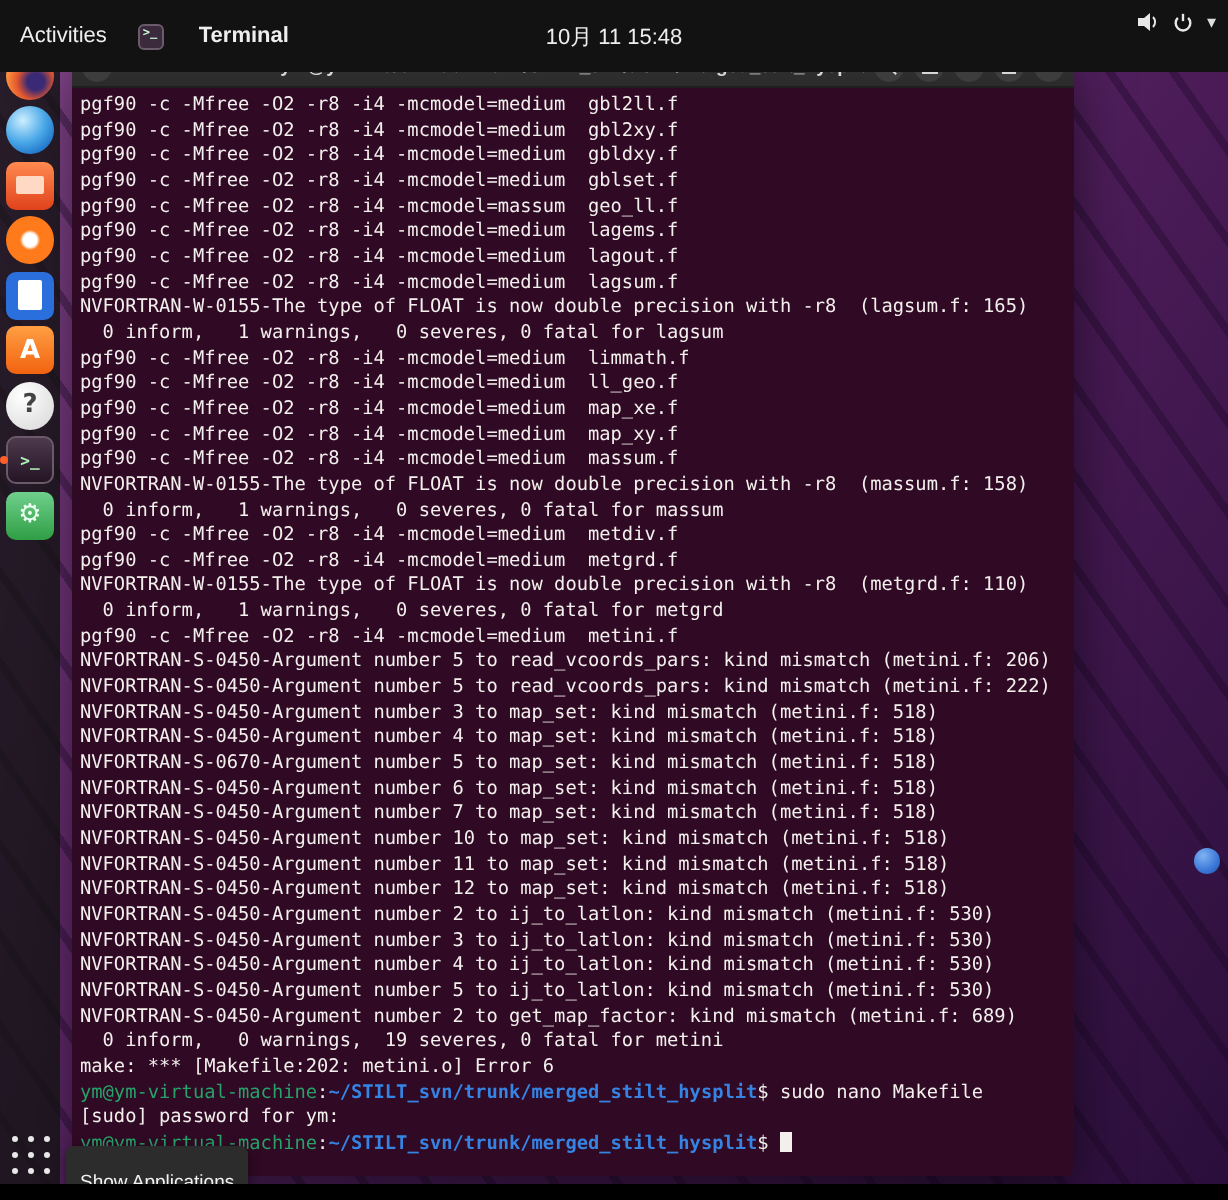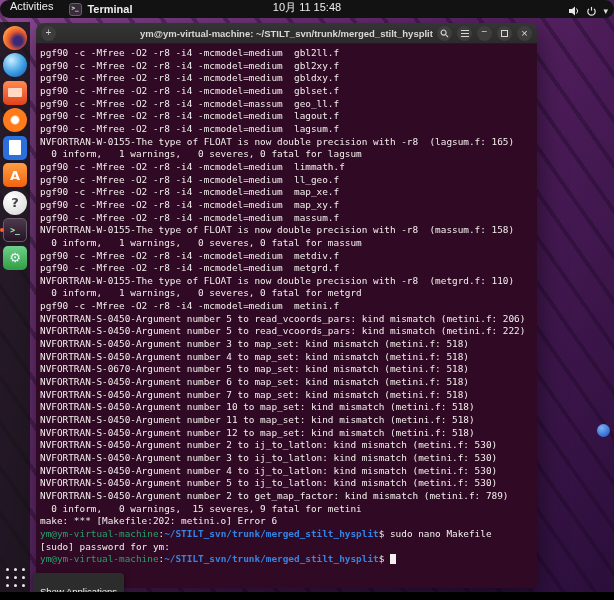--- a/index.html
+++ b/index.html
@@ -5,25 +5,25 @@
   * { margin:0; padding:0; box-sizing:border-box; }
   html,body { width:614px; height:600px; overflow:hidden; background:#000;
               font-family:"Liberation Sans", sans-serif; }
   .screen { position:relative; width:614px; height:600px;
     background:
       repeating-linear-gradient(55deg, rgba(0,0,0,0) 0 22px, rgba(25,6,35,.35) 22px 26px),
       linear-gradient(125deg,#8a4a92 0%, #6b2f75 30%, #4a1b57 62%, #2a0e3a 100%);
   }
 
   
-  .topbar { position:absolute; top:0; left:0; width:614px; height:18px;
-    background:#121212; color:#eee; display:flex; 
-    font-size:11px; z-index:30;border-radius:10px; }
+  .topbar { position:absolute; top:0; left:0; width:614px; height:36px;
+    background:#121212; color:#eee; display:flex; align-items:center;
+    font-size:11px; z-index:30; }
   .tb-item { padding:0 10px; cursor:default; }
-  .tb-app { display:flex; align-items:center; gap:5px; font-weight:bold; padding:0 6px; }
+  .tb-app { display:flex; align-items:center; gap:17px; font-weight:bold; padding:0 6px; }
   .tb-app-icon { width:13px; height:13px; border-radius:3px; background:#3b2a3b;
     border:1px solid #6a5a6a; position:relative; }
   .tb-app-icon::after{ content:">_"; position:absolute; left:1px; top:0px;
     font:bold 6px "DejaVu Sans Mono",monospace; color:#cfd; }
   .tb-clock { position:absolute; left:50%; transform:translateX(-50%); font-weight:normal; }
   .tb-right { position:absolute; right:6px; top:0; height:22px; display:flex;
     align-items:center; gap:6px; }
   .tb-right svg { display:block; }
   .tb-caret { font-size:9px; color:#ddd; }
 
@@ -185,20 +185,21 @@
           <span class="close-glyph">×</span>
         </span>
       </span>
     </div>
     <div class="terminal-body">
         <div class="tline">pgf90 -c -Mfree -O2 -r8 -i4 -mcmodel=medium  gbl2ll.f</div>
         <div class="tline">pgf90 -c -Mfree -O2 -r8 -i4 -mcmodel=medium  gbl2xy.f</div>
         <div class="tline">pgf90 -c -Mfree -O2 -r8 -i4 -mcmodel=medium  gbldxy.f</div>
         <div class="tline">pgf90 -c -Mfree -O2 -r8 -i4 -mcmodel=medium  gblset.f</div>
         <div class="tline">pgf90 -c -Mfree -O2 -r8 -i4 -mcmodel=massum  geo_ll.f</div>
+        <div class="tline">pgf90 -c -Mfree -O2 -r8 -i4 -mcmodel=medium  lagems.f</div>
         <div class="tline">pgf90 -c -Mfree -O2 -r8 -i4 -mcmodel=medium  lagout.f</div>
         <div class="tline">pgf90 -c -Mfree -O2 -r8 -i4 -mcmodel=medium  lagsum.f</div>
         <div class="tline">NVFORTRAN-W-0155-The type of FLOAT is now double precision with -r8  (lagsum.f: 165)</div>
         <div class="tline">  0 inform,   1 warnings,   0 severes, 0 fatal for lagsum</div>
         <div class="tline">pgf90 -c -Mfree -O2 -r8 -i4 -mcmodel=medium  limmath.f</div>
         <div class="tline">pgf90 -c -Mfree -O2 -r8 -i4 -mcmodel=medium  ll_geo.f</div>
         <div class="tline">pgf90 -c -Mfree -O2 -r8 -i4 -mcmodel=medium  map_xe.f</div>
         <div class="tline">pgf90 -c -Mfree -O2 -r8 -i4 -mcmodel=medium  map_xy.f</div>
         <div class="tline">pgf90 -c -Mfree -O2 -r8 -i4 -mcmodel=medium  massum.f</div>
         <div class="tline">NVFORTRAN-W-0155-The type of FLOAT is now double precision with -r8  (massum.f: 158)</div>
@@ -215,22 +216,22 @@
         <div class="tline">NVFORTRAN-S-0670-Argument number 5 to map_set: kind mismatch (metini.f: 518)</div>
         <div class="tline">NVFORTRAN-S-0450-Argument number 6 to map_set: kind mismatch (metini.f: 518)</div>
         <div class="tline">NVFORTRAN-S-0450-Argument number 7 to map_set: kind mismatch (metini.f: 518)</div>
         <div class="tline">NVFORTRAN-S-0450-Argument number 10 to map_set: kind mismatch (metini.f: 518)</div>
         <div class="tline">NVFORTRAN-S-0450-Argument number 11 to map_set: kind mismatch (metini.f: 518)</div>
         <div class="tline">NVFORTRAN-S-0450-Argument number 12 to map_set: kind mismatch (metini.f: 518)</div>
         <div class="tline">NVFORTRAN-S-0450-Argument number 2 to ij_to_latlon: kind mismatch (metini.f: 530)</div>
         <div class="tline">NVFORTRAN-S-0450-Argument number 3 to ij_to_latlon: kind mismatch (metini.f: 530)</div>
         <div class="tline">NVFORTRAN-S-0450-Argument number 4 to ij_to_latlon: kind mismatch (metini.f: 530)</div>
         <div class="tline">NVFORTRAN-S-0450-Argument number 5 to ij_to_latlon: kind mismatch (metini.f: 530)</div>
-        <div class="tline">NVFORTRAN-S-0450-Argument number 2 to get_map_factor: kind mismatch (metini.f: 789)</div>
-        <div class="tline">  0 inform,   0 warnings,  15 severes, 9 fatal for metini</div>
+        <div class="tline">NVFORTRAN-S-0450-Argument number 2 to get_map_factor: kind mismatch (metini.f: 689)</div>
+        <div class="tline">  0 inform,   0 warnings,  19 severes, 0 fatal for metini</div>
         <div class="tline">make: *** [Makefile:202: metini.o] Error 6</div>
         <div class="tline"><span class="seg-green">ym@ym-virtual-machine</span><span class="seg-fg">:</span><span class="seg-blue">~/STILT_svn/trunk/merged_stilt_hysplit</span><span class="seg-fg">$ sudo nano Makefile</span></div>
         <div class="tline">[sudo] password for ym:</div>
         <div class="tline"><span class="seg-green">ym@ym-virtual-machine</span><span class="seg-fg">:</span><span class="seg-blue">~/STILT_svn/trunk/merged_stilt_hysplit</span><span class="seg-fg">$ </span><span class="cursor"></span></div>
       </div>
   </div>
 
   <div class="edge-dot"></div>
   <div class="bottom-strip"></div>
 </div>

